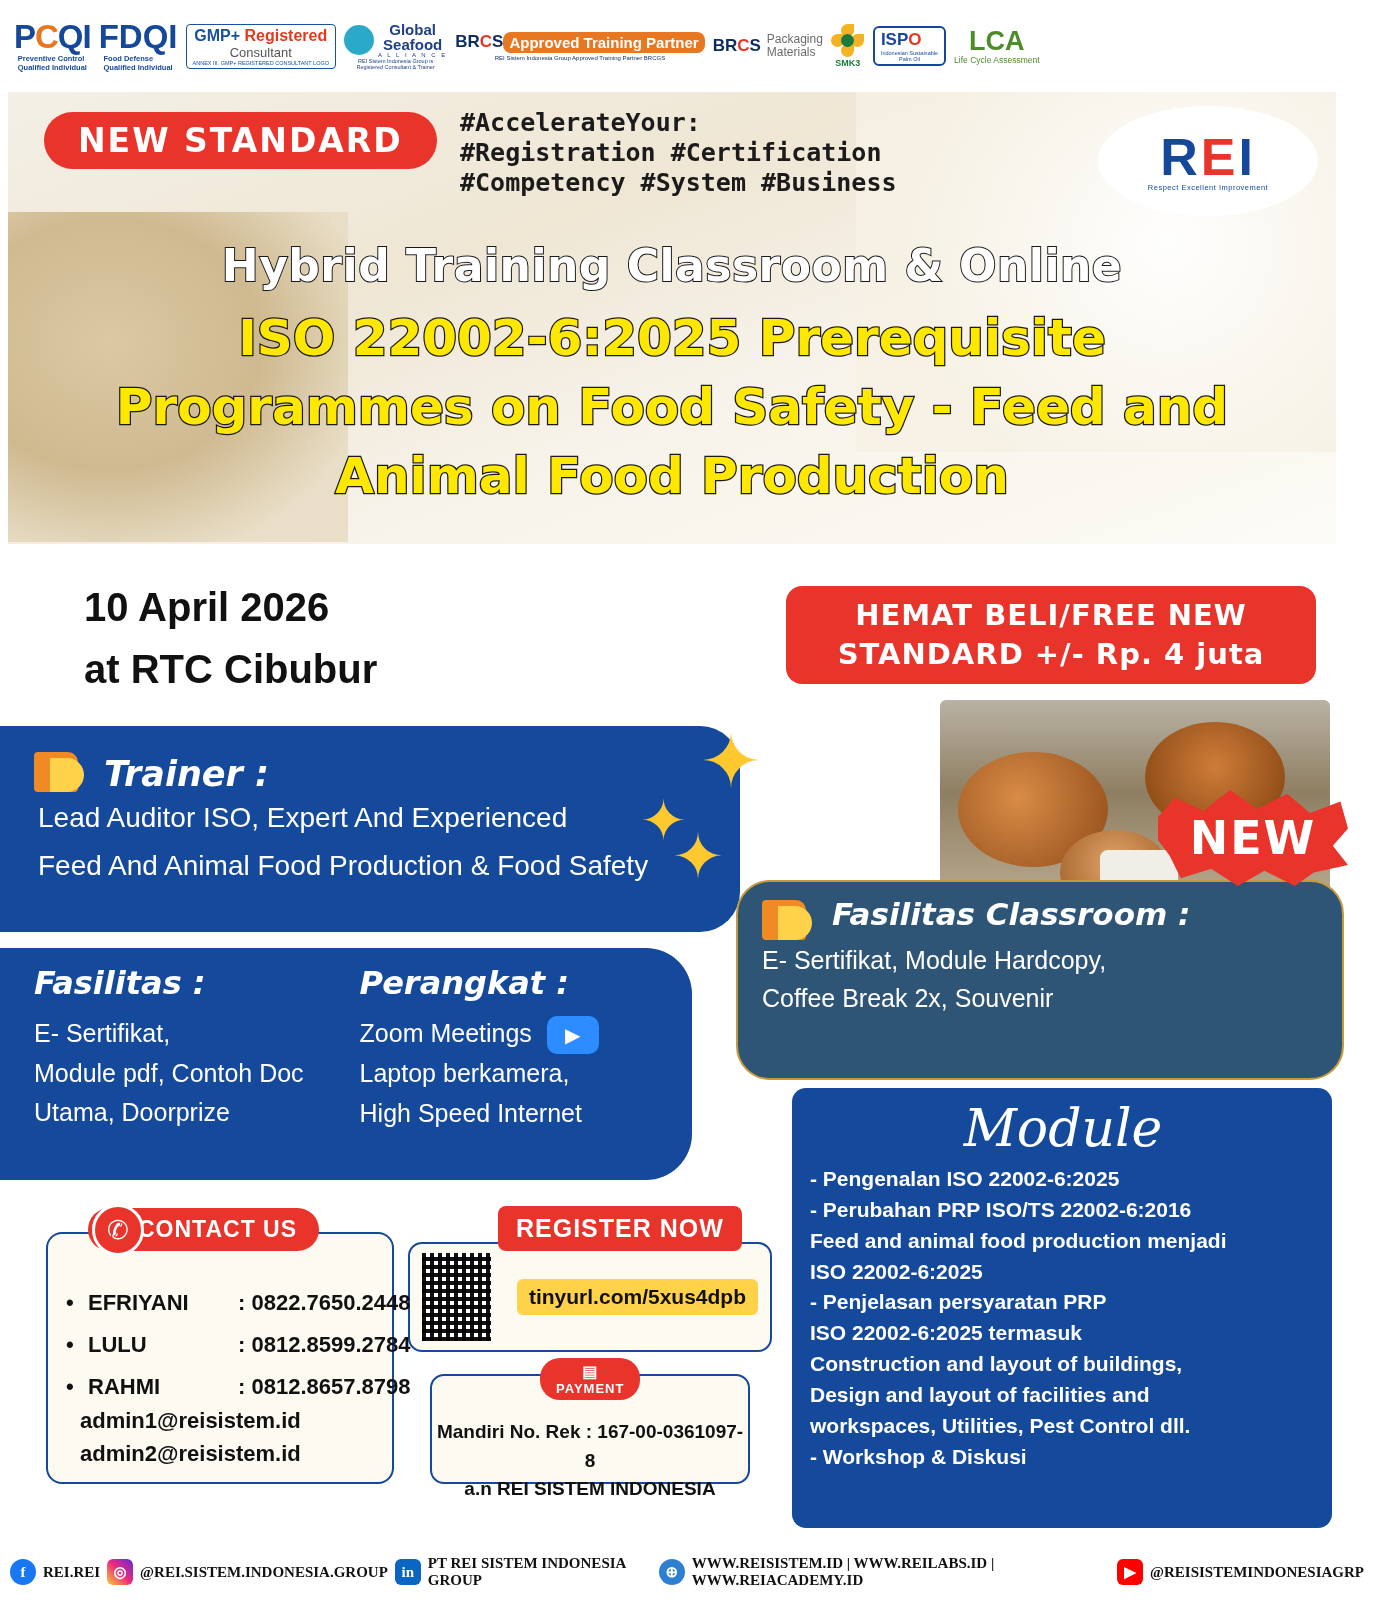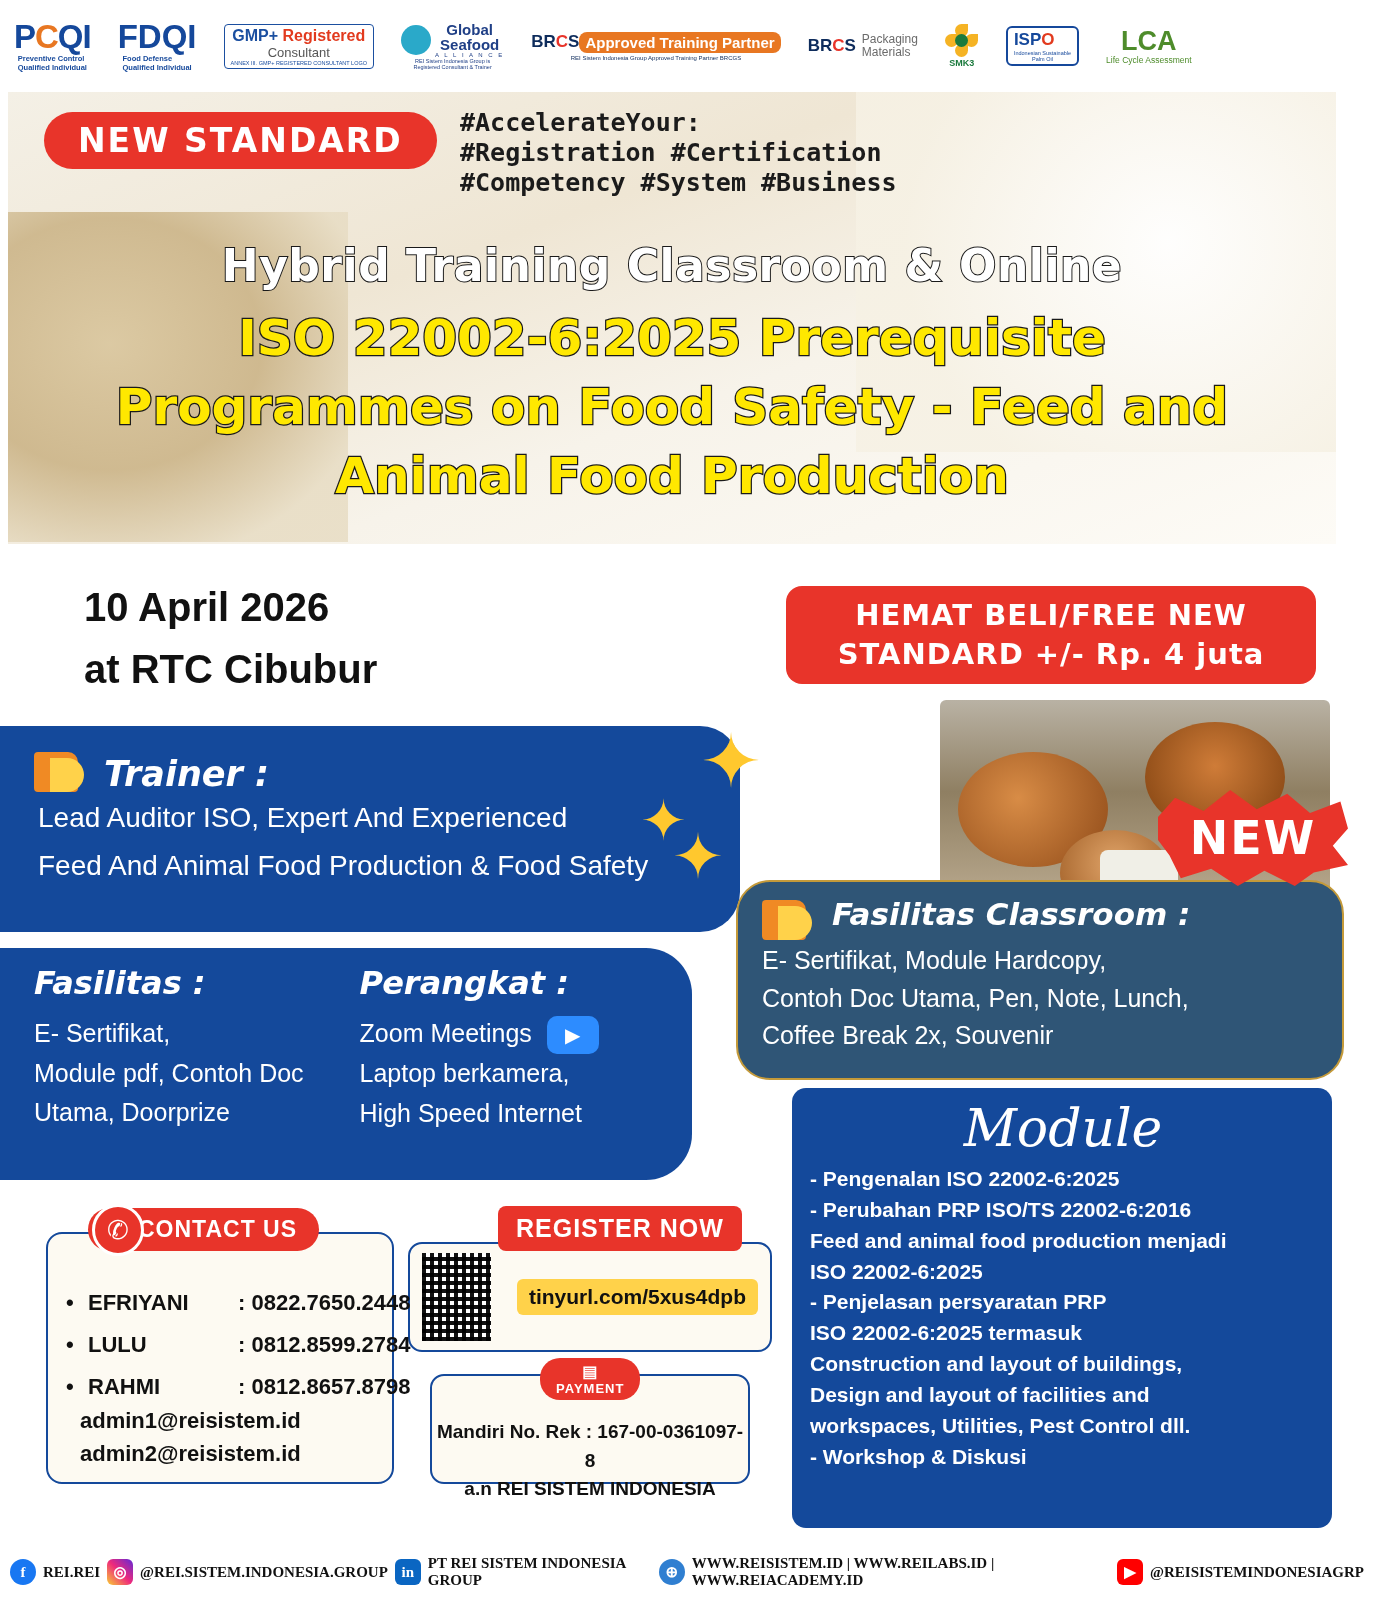--- a/index.html
+++ b/index.html
@@ -8,21 +8,21 @@
     font-family: "Liberation Sans", sans-serif;
     background: #ffffff;
     position: relative;
     overflow: hidden;
   }
 
   
   .logo-strip {
     position: absolute; top: 0; left: 0; width: 1213px; height: 92px;
     background: #ffffff;
-    display: flex; align-items: center; gap: 27px;
+    display: flex; align-items: center; gap: 8px;
     padding: 4px 14px;
   }
   .logo-box { display: flex; flex-direction: column; align-items: center; justify-content: center; }
   .logo-pcqi { color: #15489b; font-size: 33px; font-weight: bold; letter-spacing: -1px; line-height: 1; }
   .logo-pcqi .o { color: #e87722; }
   .logo-sub { font-size: 7.5px; color: #15489b; font-weight: bold; line-height: 1.1; margin-top: 2px;}
   .logo-fdqi { color: #15489b; font-size: 33px; font-weight: bold; line-height: 1; }
   .gmp-box { border: 1px solid #1b4fa0; border-radius: 4px; padding: 2px 6px; }
   .gmp-top { font-size: 16px; font-weight: bold; color: #1b4fa0; }
   .gmp-top .plus { color: #1b4fa0; }
@@ -328,20 +328,24 @@
     <div class="lca">LCA</div>
     <div class="lca-sub">Life Cycle Assessment</div>
   </div>
 </div>
 
 <div class="hero">
   <div class="new-standard">NEW STANDARD</div>
   <div class="hashtags" style="white-space:pre-line;">#AccelerateYour:
 #Registration #Certification
 #Competency #System #Business</div>
+  <div class="rei-logo">
+    <div class="rei-word">R<span class="r-i">E</span>I</div>
+    <div class="rei-tag">Respect Excellent Improvement</div>
+  </div>
   <div class="hero-title">Hybrid Training Classroom &amp; Online</div>
   <div class="hero-sub">ISO 22002-6:2025 Prerequisite Programmes on Food Safety - Feed and Animal Food Production</div>
 </div>
 
 <div class="date-block">
   <div>10 April 2026</div>
   <div>at RTC Cibubur</div>
 </div>
 
 <div class="promo">HEMAT BELI/FREE NEW STANDARD +/- Rp. 4 juta</div>
@@ -390,21 +394,20 @@
 
 <div class="class-panel">
   <div class="class-head">
     <span class="folder-icon">
         <span class="back"></span>
         <span class="front"></span>
       </span>
     <span>Fasilitas Classroom :</span>
   </div>
   <div class="class-line">E- Sertifikat, Module Hardcopy,</div>
-  <div class="class-line">Contoh Doc Utama, Pen, Note, Lunch,</div>
   <div class="class-line">Coffee Break 2x, Souvenir</div>
 </div>
 
 <div class="module-panel">
   <div class="module-title">Module</div>
   <div class="module-item" style="white-space:pre-line;">- Pengenalan ISO 22002-6:2025</div>
   <div class="module-item" style="white-space:pre-line;">- Perubahan PRP ISO/TS 22002-6:2016
   Feed and animal food production menjadi
   ISO 22002-6:2025</div>
   <div class="module-item" style="white-space:pre-line;">- Penjelasan persyaratan PRP

